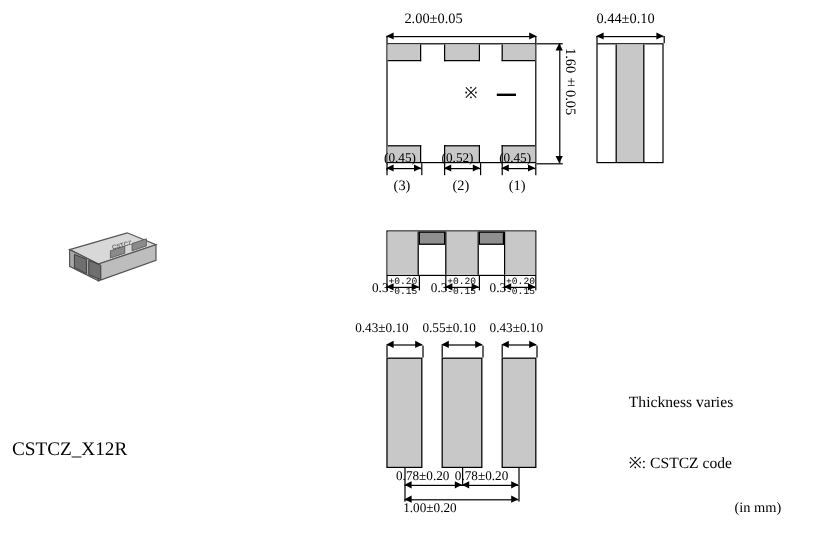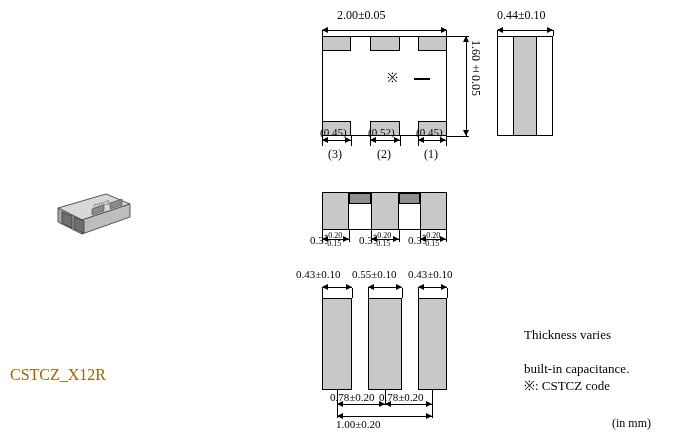--- a/index.html
+++ b/index.html
@@ -1,40 +1,40 @@
 <!DOCTYPE html>
 <html><head>
 <meta charset="utf-8">
 <style>
   html,body{margin:0;padding:0;}
   body{width:678px;height:444px;background:#ffffff;font-family:"Liberation Serif",serif;position:relative;overflow:hidden;}
   .stage{position:absolute;left:0;top:0;width:678px;height:376px;}
   .abs{position:absolute;}
   .lbl{font-family:"Liberation Serif",serif;font-size:12px;color:#000;white-space:nowrap;}
   .lbl-sm{font-size:11px;}
-  .part-name{font-family:"Liberation Serif",serif;font-size:16px;color:#a16207;white-space:nowrap;}
+  .part-name{font-family:"Liberation Serif",serif;font-size:16px;color:#000000;white-space:nowrap;}
   .note{font-family:"Liberation Serif",serif;font-size:13px;color:#000;line-height:17px;white-space:nowrap;}
 
   
   .box{border:1px solid #000;box-sizing:border-box;background:#fff;}
   .grayfill{background:#c8c8c8;}
   .darkfill{background:#8f8f8f;}
 
   
   .dim-h{position:absolute;height:1px;background:#000;}
   .dim-v{position:absolute;width:1px;background:#000;}
   .arw{position:absolute;width:0;height:0;}
   .arw-l{border-top:3px solid transparent;border-bottom:3px solid transparent;border-right:6px solid #000;}
   .arw-r{border-top:3px solid transparent;border-bottom:3px solid transparent;border-left:6px solid #000;}
   .arw-u{border-left:3px solid transparent;border-right:3px solid transparent;border-bottom:6px solid #000;}
   .arw-d{border-left:3px solid transparent;border-right:3px solid transparent;border-top:6px solid #000;}
   .ext{position:absolute;width:1px;background:#000;}
   .exth{position:absolute;height:1px;background:#000;}
   .vtext{writing-mode:vertical-rl;text-orientation:mixed;font-family:"Liberation Serif",serif;font-size:12px;}
-  .tol{display:inline-block;font-size:8px;line-height:8px;vertical-align:middle;text-align:center;}
+  .tol{display:inline-block;font-size:8px;line-height:8px;vertical-align:middle;text-align:right;font-family:Liberation Mono, monospace;}
   .tolwrap{display:inline-flex;align-items:center;font-size:11px;}
 </style>
 </head>
 <body>
 
 <div class="stage">
 
   <div class="abs lbl" style="left:337px;top:8px;">2.00±0.05</div>
   <div class="dim-h" style="left:322px;top:30px;width:125px;"></div>
   <div class="arw arw-l abs" style="left:322px;top:27px;"></div>
@@ -199,18 +199,17 @@
     <polygon points="14,26 24,30 24,42 14,37" fill="#6f6f6f" stroke="#3a3a3a" stroke-width="0.8"></polygon>
     <polygon points="26,31 36,35 36,47 26,43" fill="#6f6f6f" stroke="#3a3a3a" stroke-width="0.8"></polygon>
     <polygon points="44,23 56,19 56,25 44,29" fill="#8a8a8a" stroke="#4a4a4a" stroke-width="0.6"></polygon>
     <polygon points="62,17 74,13 74,19 62,23" fill="#8a8a8a" stroke="#4a4a4a" stroke-width="0.6"></polygon>
     <text x="46" y="22" font-family="Liberation Sans, sans-serif" font-size="5" fill="#333" transform="rotate(-15 46 22)">CSTCZ</text>
   </svg>
 
   <div class="abs part-name" style="left:10px;top:366px;">CSTCZ_X12R</div>
 
   <div class="abs note" style="left:524px;top:326px;">Thickness varies</div>
-  <div class="abs note" style="left:524px;top:360px;">built-in capacitance.</div>
   <div class="abs note" style="left:524px;top:377px;">※: CSTCZ code</div>
 
   <div class="abs lbl" style="left:612px;top:416px;">(in mm)</div>
 
 </div>
 
 </body></html>

